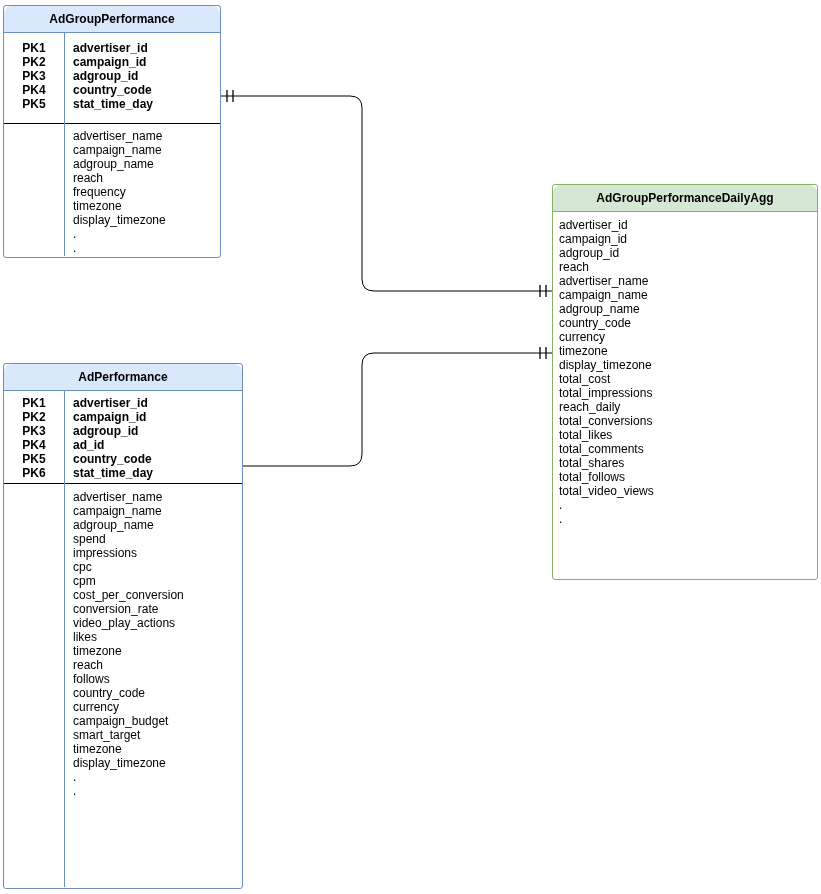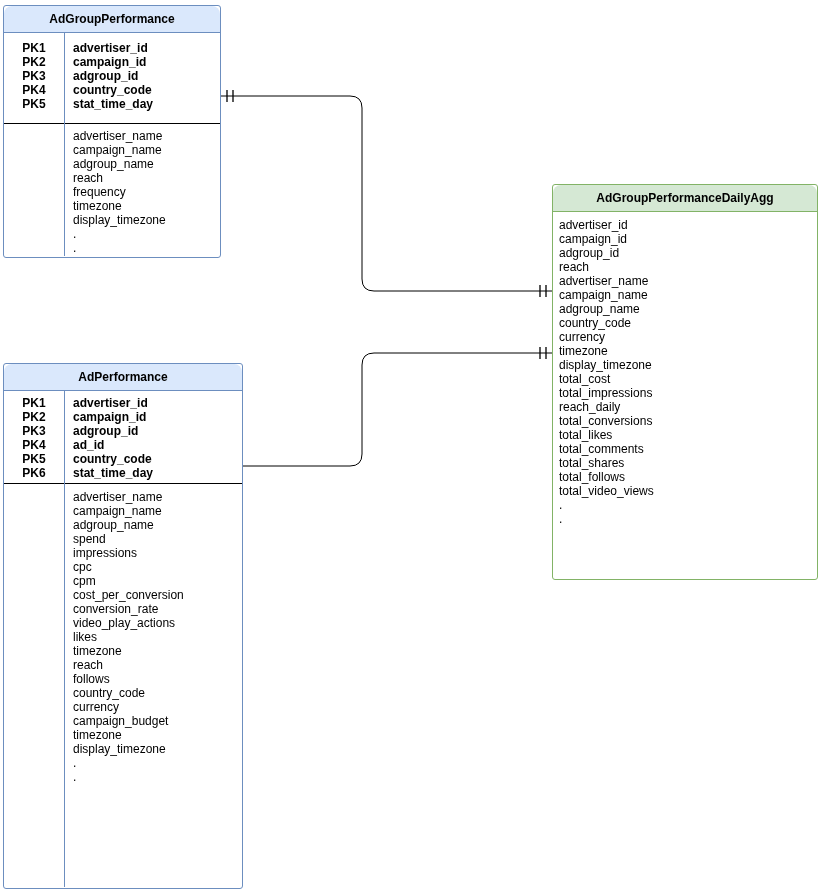--- a/index.html
+++ b/index.html
@@ -247,20 +247,23 @@
         <div class="row field-row">
           <div class="cell-field">currency</div>
         </div>
 
 
         <div class="row field-row">
           <div class="cell-field">campaign_budget</div>
         </div>
 
 
+        <div class="row field-row">
+          <div class="cell-field">smart_target</div>
+        </div>
 
         <div class="row field-row">
           <div class="cell-field">timezone</div>
         </div>
 
         <div class="row field-row">
           <div class="cell-field">display_timezone</div>
         </div>
 
         <div class="row field-row">

